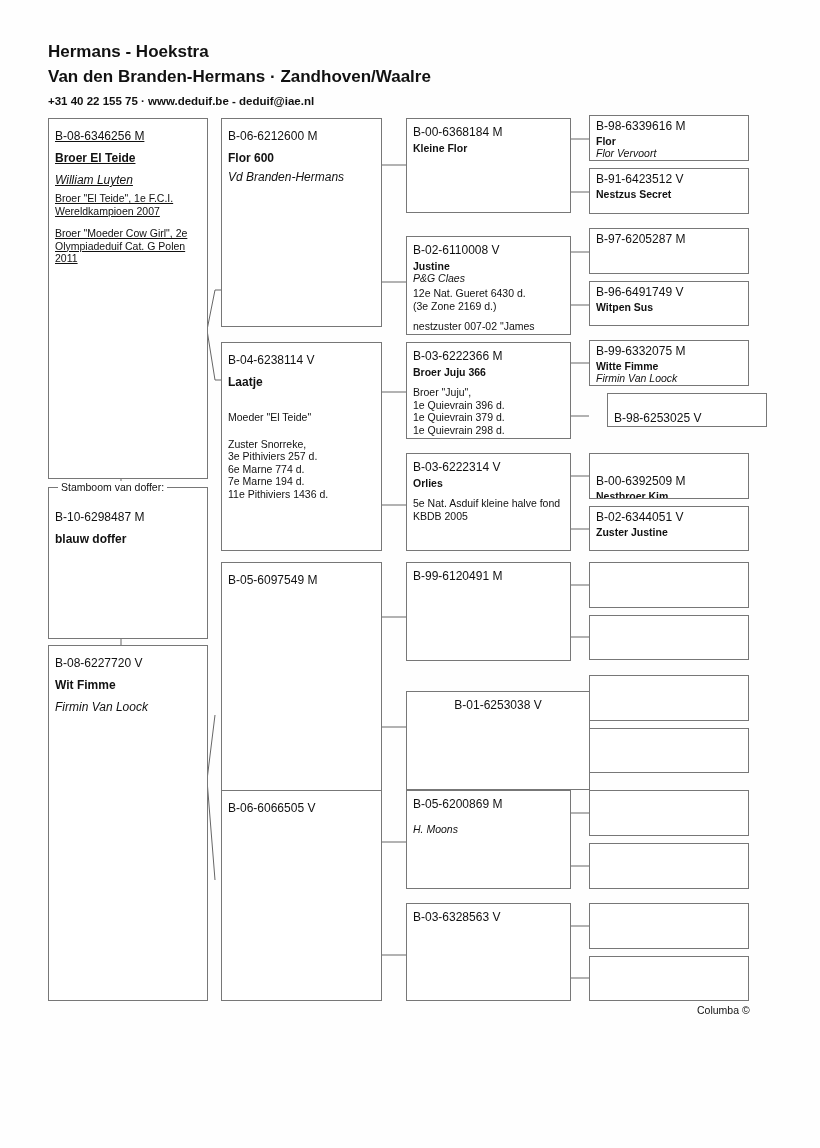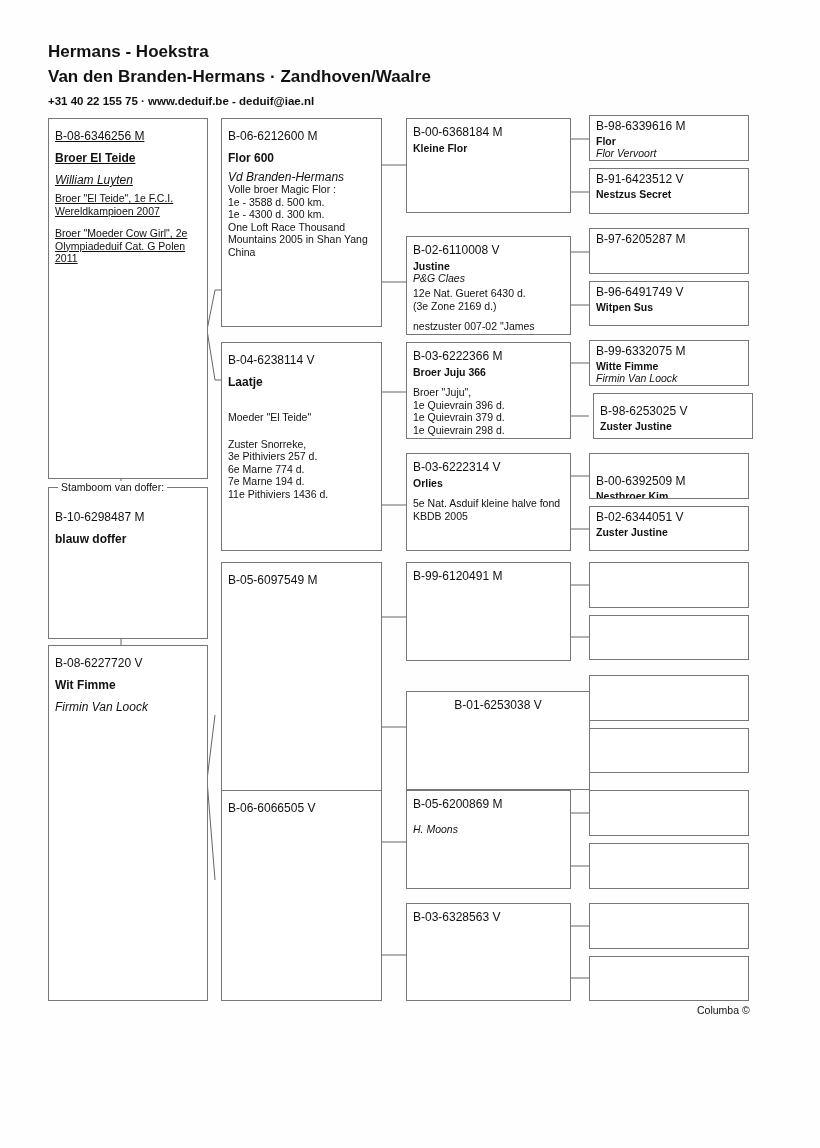--- a/index.html
+++ b/index.html
@@ -84,24 +84,20 @@
 <div class="box c1" style="left:48px;top:645px;width:160px;height:356px;">
   <div class="ring">B-08-6227720 V</div>
   <div class="name">Wit Fimme</div>
   <div class="owner">Firmin Van Loock</div>
 </div>
 
 <div class="box c1" style="left:221px;top:118px;width:161px;height:209px;">
   <div class="ring">B-06-6212600 M</div>
   <div class="name">Flor 600</div>
   <div class="owner" style="margin-top:6px;line-height:12px">Vd Branden-Hermans</div>
-  <div class="note">Volle broer Magic Flor :
-1e - 3588 d. 500 km.
-1e - 4300 d. 300 km.
-One Loft Race Thousand Mountains 2005 in Shan Yang China</div>
 </div>
 <div class="box c1" style="left:221px;top:342px;width:161px;height:209px;">
   <div class="ring">B-04-6238114 V</div>
   <div class="name">Laatje</div>
   <div class="note" style="margin-top:22px">Moeder "El Teide"</div>
   <div class="note" style="margin-top:14px">Zuster Snorreke,
 3e Pithiviers 257 d.
 6e Marne 774 d.
 7e Marne 194 d.
 11e Pithiviers 1436 d.</div>
@@ -167,21 +163,21 @@
 </div>
 <div class="box" style="left:589px;top:281px;width:160px;height:45px;padding-top:3px;">
   <div class="ring">B-96-6491749 V</div>
   <div class="name sm">Witpen Sus</div>
 </div>
 <div class="box" style="left:589px;top:340px;width:160px;height:46px;padding-top:3px;">
   <div class="ring">B-99-6332075 M</div>
   <div class="name sm">Witte Fimme</div>
   <div class="owner sm">Firmin Van Loock</div>
 </div>
-<div class="box" style="left:593px;top:393px;width:160px;height:46px;padding-top:10px;">
+<div class="box" style="left:607px;top:393px;width:160px;height:34px;padding-top:17px;">
   <div class="ring">B-98-6253025 V</div>
   <div class="name sm">Zuster Justine</div>
 </div>
 <div class="box" style="left:589px;top:453px;width:160px;height:46px;padding-top:20px;">
   <div class="ring">B-00-6392509 M</div>
   <div class="name sm">Nestbroer Kim</div>
 </div>
 <div class="box" style="left:589px;top:506px;width:160px;height:45px;padding-top:3px;">
   <div class="ring">B-02-6344051 V</div>
   <div class="name sm">Zuster Justine</div>

